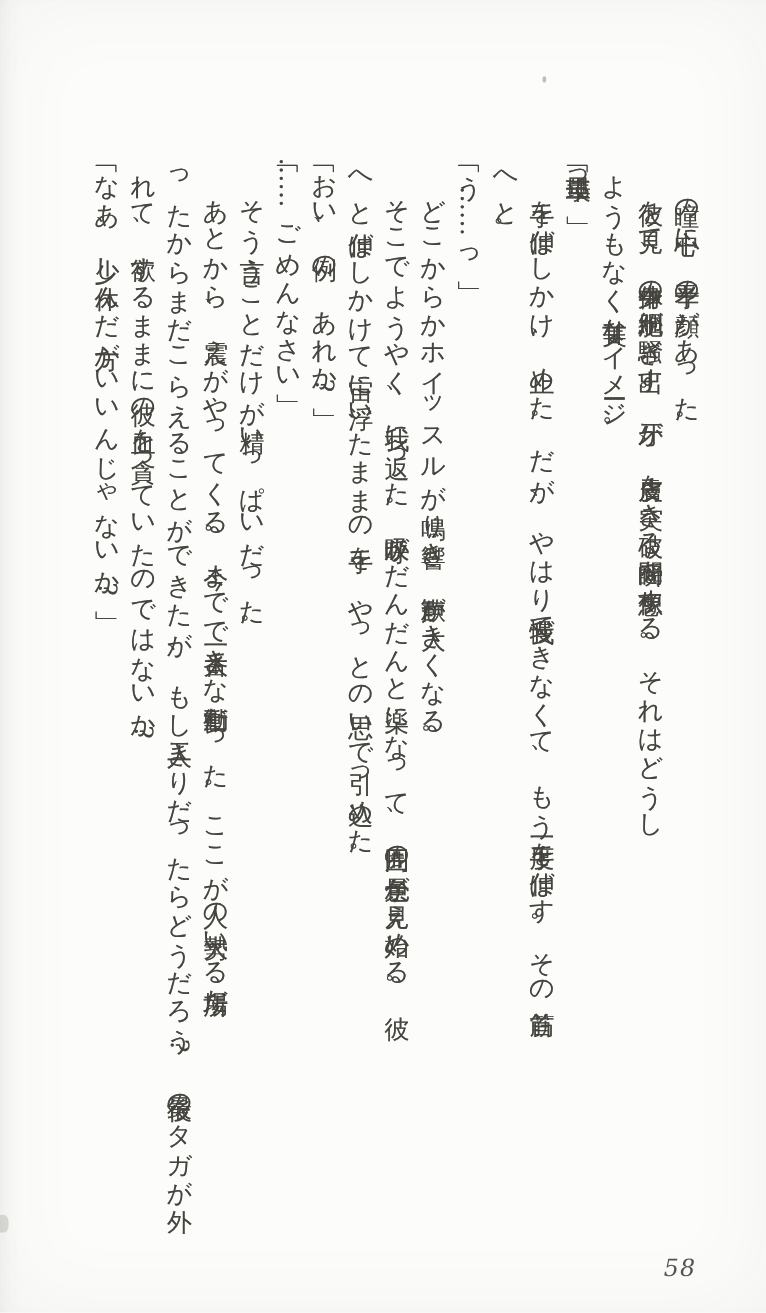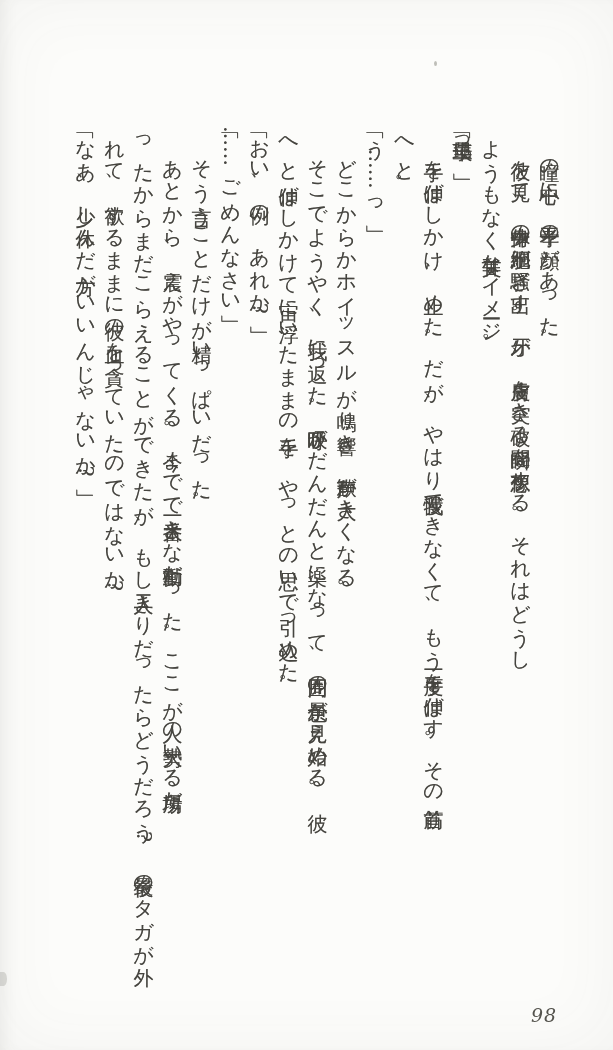--- a/index.html
+++ b/index.html
@@ -97,18 +97,18 @@
     <p class="line">へと伸ばしかけて宙に浮いたままの手を、やっとの思いで引っ込めた。</p>
     <p class="line">「おい、例の、あれか?」</p>
     <p class="line">「……ごめんなさい」</p>
     <p class="line indent">そう言うことだけが精いっぱいだった。</p>
     <p class="line indent">あとから、震えがやってくる。今までで一番大きな衝動だった。ここが人の大勢いる場所だ</p>
     <p class="line">ったからまだこらえることができたが、もし二人きりだったらどうだろう?　最後のタガが外</p>
     <p class="line">れて、欲するままに彼の血を貪っていたのではないか?</p>
     <p class="line">「なあ、少し休んだ方がいいんじゃないか?」</p>
   </div>
 
-  <div class="page-number">98</div>
+  <div class="page-number">58</div>
 
   <div class="dust-speck"></div>
   <div class="edge-smudge"></div>
 
 </div>
 
 </body></html>

